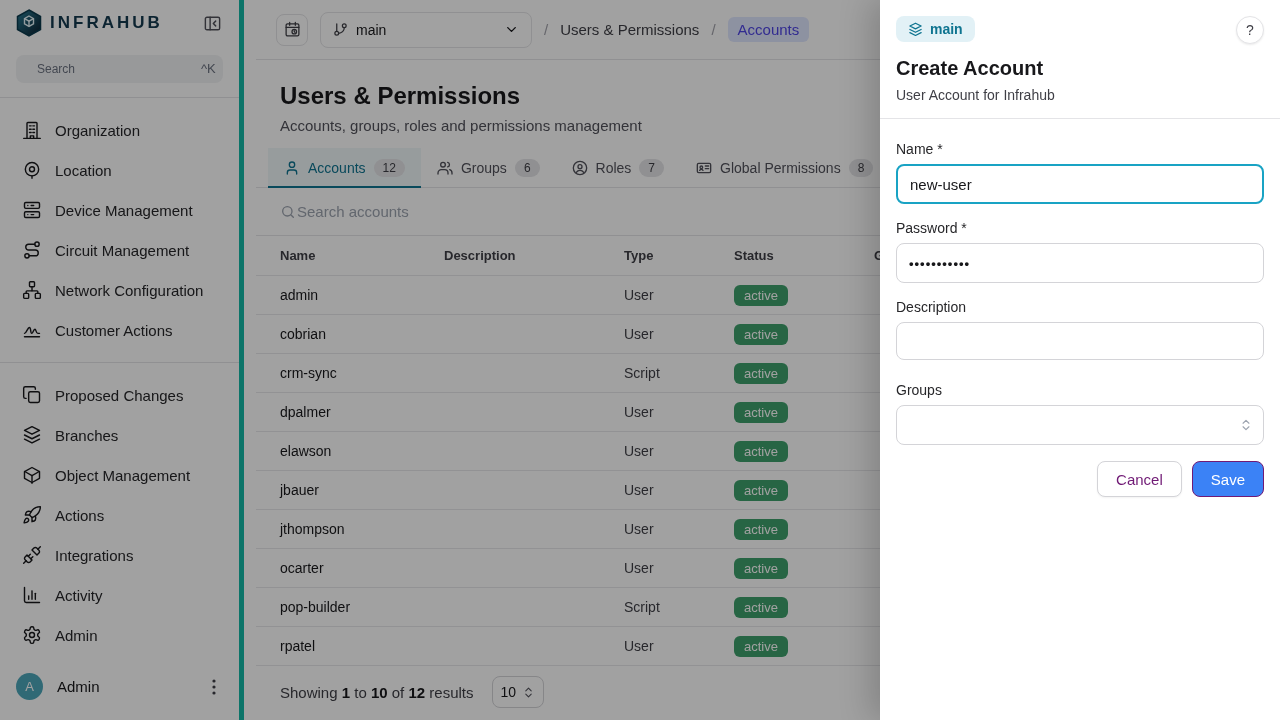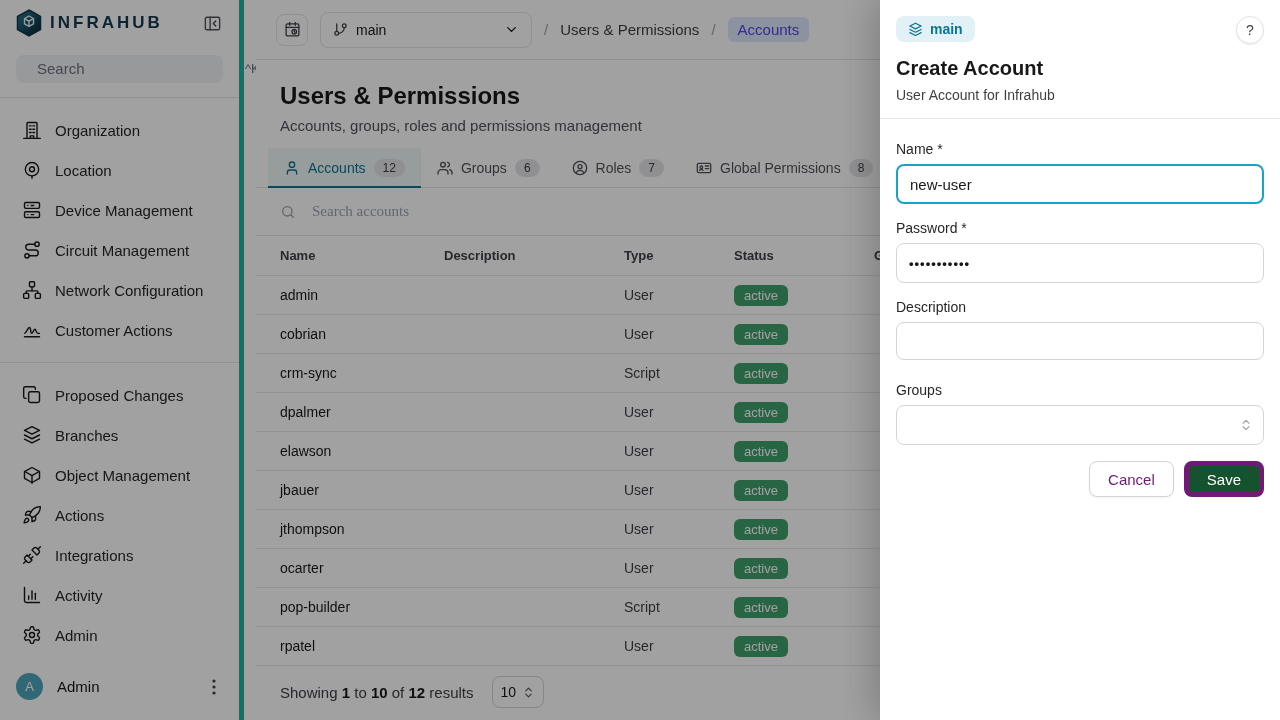--- a/index.html
+++ b/index.html
@@ -9,21 +9,21 @@
 
   
   .sidebar { position:absolute; left:0; top:0; width:244px; height:720px;
     background:#fff; border-right:5px solid #14b8a6; display:flex; flex-direction:column; z-index:1; }
   .logo-row { display:flex; align-items:center; height:56px; padding:0 16px; gap:8px; }
   .logo-hex { width:26px; height:28px; flex:0 0 auto; }
   .logo-text { font-size:17px; font-weight:bold; letter-spacing:3px; color:#14394f; flex:1; }
   .collapse-btn { width:22px; height:22px; color:#52525b; cursor:pointer; display:flex; align-items:center; justify-content:center; }
   .side-search { margin:8px 16px 14px; height:34px; background:#f1f2f4; border-radius:8px;
     display:flex; align-items:center; padding:0 12px; gap:9px; color:#6b7280; cursor:text; }
-  .side-search input { border:none; background:transparent; outline:none; flex:1; font-size:15px;
+  .side-search input { border:none; background:transparent; outline:none; flex:1; font-size:12px;
     font-family:inherit; color:#0f172a; }
   .side-search input::placeholder { color:#6b7280; }
   .kbd { font-size:13px; color:#6b7280; }
   .side-div { border-top:1px solid #e4e4e7; margin:0 0 8px; }
   .nav-group { padding:4px 8px; }
   .nav-item { display:flex; align-items:center; gap:13px; height:40px; padding:0 14px;
     border-radius:8px; cursor:pointer; color:#27272a; }
   .nav-ic { width:20px; height:20px; flex:0 0 auto; color:#18181b; display:flex; align-items:center; }
   .nav-label { font-size:15px; }
   .side-spacer { flex:1; }
@@ -50,21 +50,21 @@
   .page-sub { font-size:15px; color:#52525b; margin-top:7px; }
 
   .tabs { display:flex; align-items:stretch; height:40px; margin-top:14px; border-bottom:1px solid #e4e4e7; padding:0 12px; }
   .tab { display:flex; align-items:center; gap:8px; padding:0 16px; font-size:14px; color:#52525b;
     cursor:pointer; position:relative; }
   .tab .t-ic { width:16px; height:16px; display:flex; }
   .tab .pill { background:#e4e4e7; color:#3f3f46; border-radius:999px; font-size:12px; padding:2px 9px; }
   .tab.active { color:#0e7490; background:#f0f7f9; }
   .tab.active::after { content:""; position:absolute; left:0; right:0; bottom:-1px; height:2px; background:#0e7490; }
 
-  .search-row { height:48px; border-bottom:1px solid #e4e4e7; display:flex; align-items:center; padding:0 24px; gap:16px; color:#9ca3af;font-family:Liberation Serif, serif; }
+  .search-row { height:48px; border-bottom:1px solid #e4e4e7; display:flex; align-items:center; padding:0 24px; gap:1px; color:#9ca3af; }
   .search-row input { border:none; outline:none; flex:1; font-size:15px; font-family:inherit; color:#27272a; background:transparent; }
   .search-row input::placeholder { color:#9ca3af; }
 
   .thead, .trow { display:grid; grid-template-columns:164px 180px 110px 140px 1fr;
     align-items:center; padding-left:24px; border-bottom:1px solid #e8e8ea; }
   .thead { height:40px; font-size:13px; font-weight:bold; color:#3f3f46; }
   .trow { height:39px; font-size:14px; cursor:pointer; }
   .c-name { color:#18181b; }
   .c-desc, .c-type { color:#3f3f46; }
   .badge-active { display:inline-block; background:#3ea16c; color:#fff; font-size:13px;
@@ -102,21 +102,21 @@
   .f-pass { letter-spacing:1px; font-weight:bold; font-size:13px; }
   .f-textarea { width:100%; height:38px; border:1px solid #d4d4d8; border-radius:8px; padding:8px 12px;
     font-size:15px; font-family:inherit; resize:none; outline:none; }
   .f-select { width:100%; height:40px; border:1px solid #d4d4d8; border-radius:8px; background:#fff;
     display:flex; align-items:center; justify-content:flex-end; padding:0 10px; color:#9ca3af; cursor:pointer; }
   .f-group { margin-bottom:16px; }
   .f-group.desc { margin-bottom:18px; }
   .btn-row { display:flex; justify-content:flex-end; gap:10px; margin-top:16px; }
   .btn { height:36px; border-radius:8px; font-size:15px; font-family:inherit; cursor:pointer; padding:0 18px; }
   .btn-cancel { background:#fff; border:1px solid #d4d4d8; color:#701a75; box-shadow:0 1px 2px rgba(0,0,0,0.05); }
-  .btn-save { background:#14532d; border:5px solid #701a75; color:#fff; }
+  .btn-save { background:#3b82f6; border:1px solid #701a75; color:#fff; }
   svg { display:block; }
 </style>
 </head>
 <body>
 
 <div class="stage">
 
   <aside class="sidebar">
     <div class="logo-row">
       <svg class="logo-hex" viewBox="0 0 26 28">

